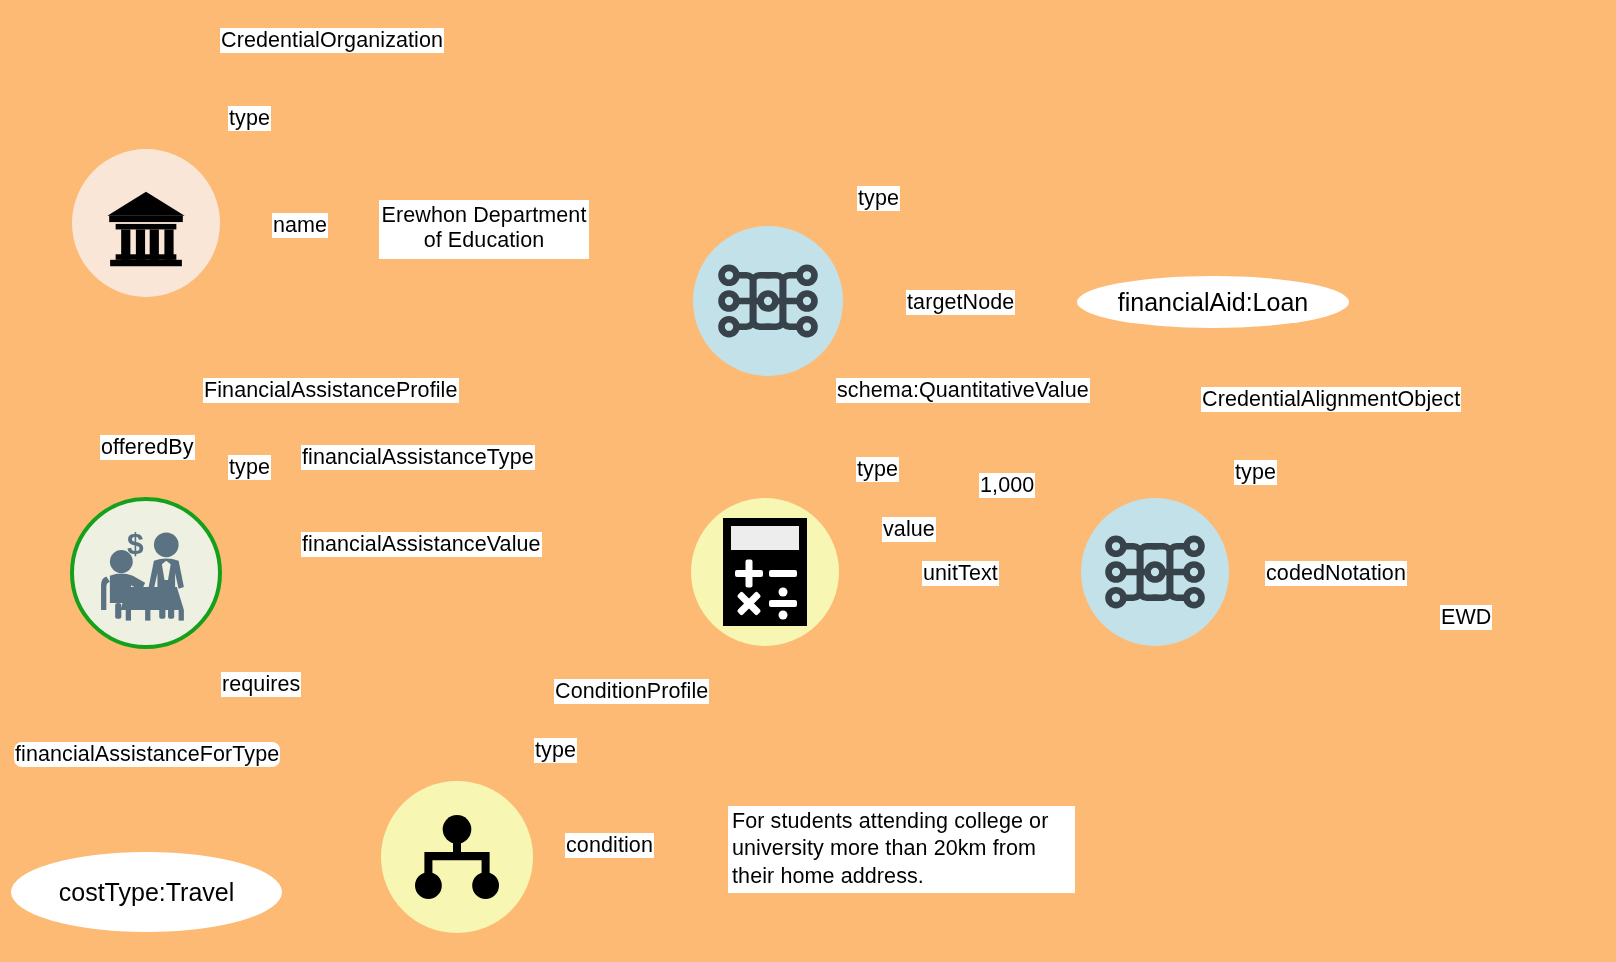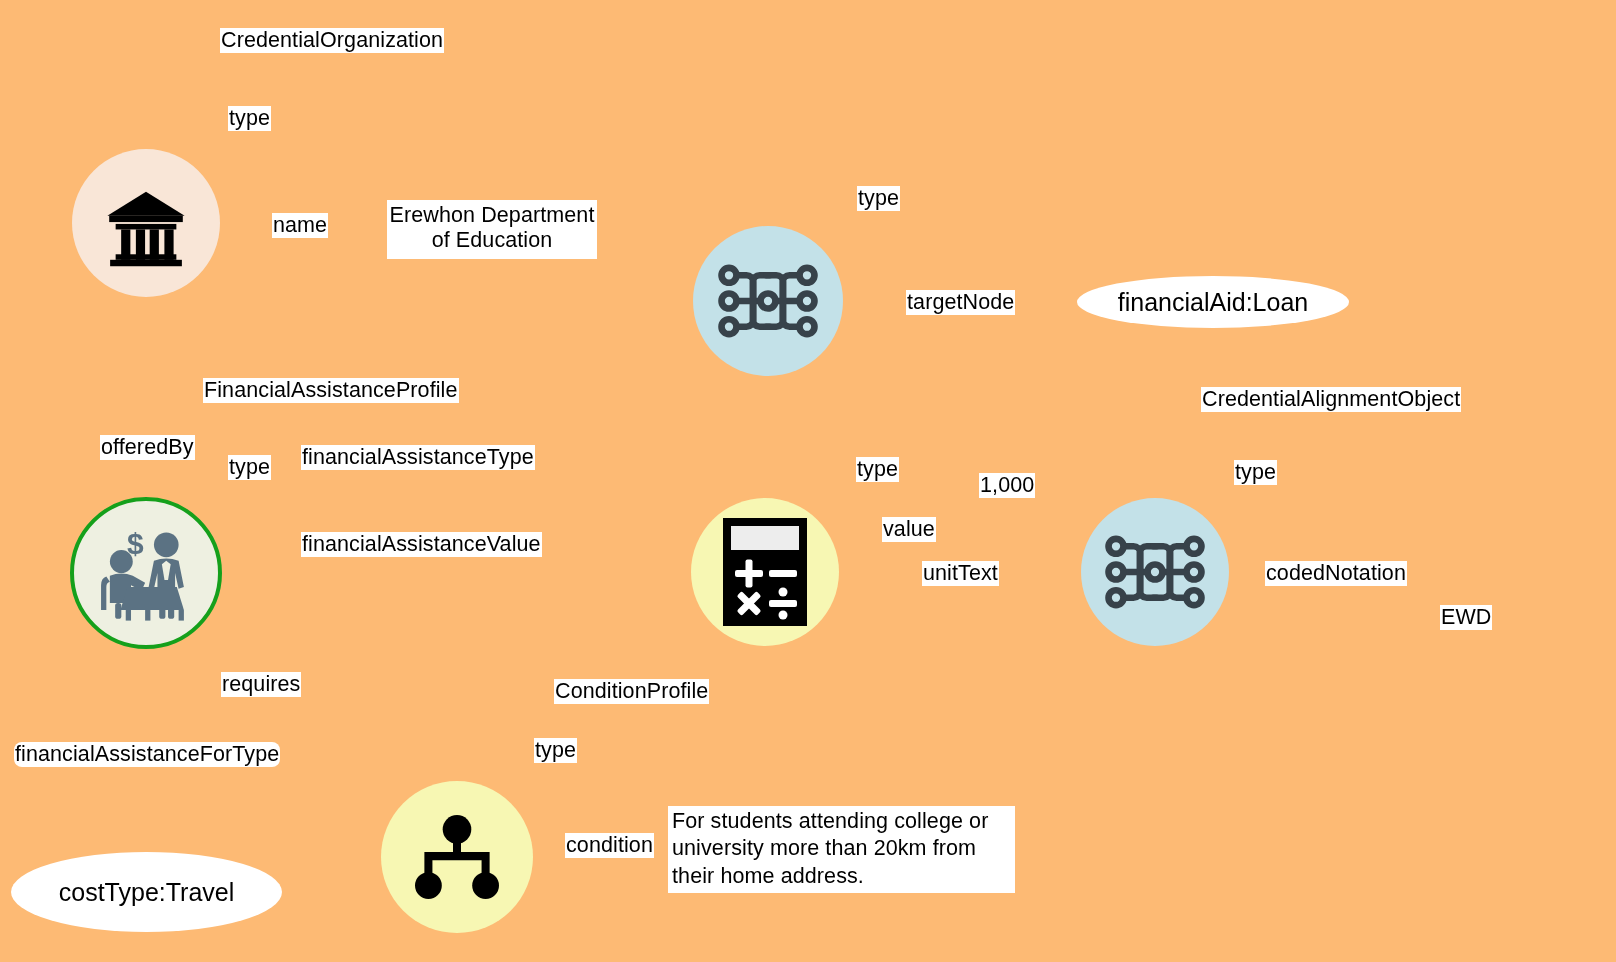--- a/index.html
+++ b/index.html
@@ -22,21 +22,20 @@
     color: #000000;
     font-size: 21.5px;
     line-height: 1.18;
     white-space: nowrap;
     padding: 0 1px;
     letter-spacing: 0.1px;
   }
   .label.multiline {
     white-space: normal;
     text-align: center;
-    margin-left: 8px;
   }
   .label.multiline.left {
     text-align: left;
     line-height: 1.27;
     padding: 2px 4px 3px 4px;
   }
   
   .node-circle {
     position: absolute;
     border-radius: 50%;
@@ -113,20 +112,21 @@
       </svg>
     </span>
   </div>
 
   <div class="label" style="left:906px; top:290px;">targetNode</div>
 
   <div class="ellipse" style="left:1077px; top:276px; width:272px; height:52px;">
     <span>financialAid:Loan</span>
   </div>
 
+  <div class="label" style="left:836px; top:378px;">schema:QuantitativeValue</div>
 
   <div class="label" style="left:1201px; top:387px;">CredentialAlignmentObject</div>
 
   <div class="label" style="left:203px; top:378px;">FinancialAssistanceProfile</div>
 
   <div class="label" style="left:100px; top:435px;">offeredBy</div>
 
   <div class="label" style="left:228px; top:455px;">type</div>
 
   <div class="label" style="left:301px; top:445px;">financialAssistanceType</div>
@@ -239,19 +239,19 @@
           <circle cx="50" cy="16" r="16"></circle>
           <circle cx="18" cy="79" r="15"></circle>
           <circle cx="82" cy="79" r="15"></circle>
         </g>
       </svg>
     </span>
   </div>
 
   <div class="label" style="left:565px; top:833px;">condition</div>
 
-  <div class="label multiline left" style="left:660px; top:806px; width:339px;">For students attending college or university more than 20km from their home address.</div>
+  <div class="label multiline left" style="left:728px; top:806px; width:339px;">For students attending college or university more than 20km from their home address.</div>
 
   <div class="ellipse" style="left:11px; top:852px; width:271px; height:80px;">
     <span>costType:Travel</span>
   </div>
 
 </div>
 
 </body></html>

